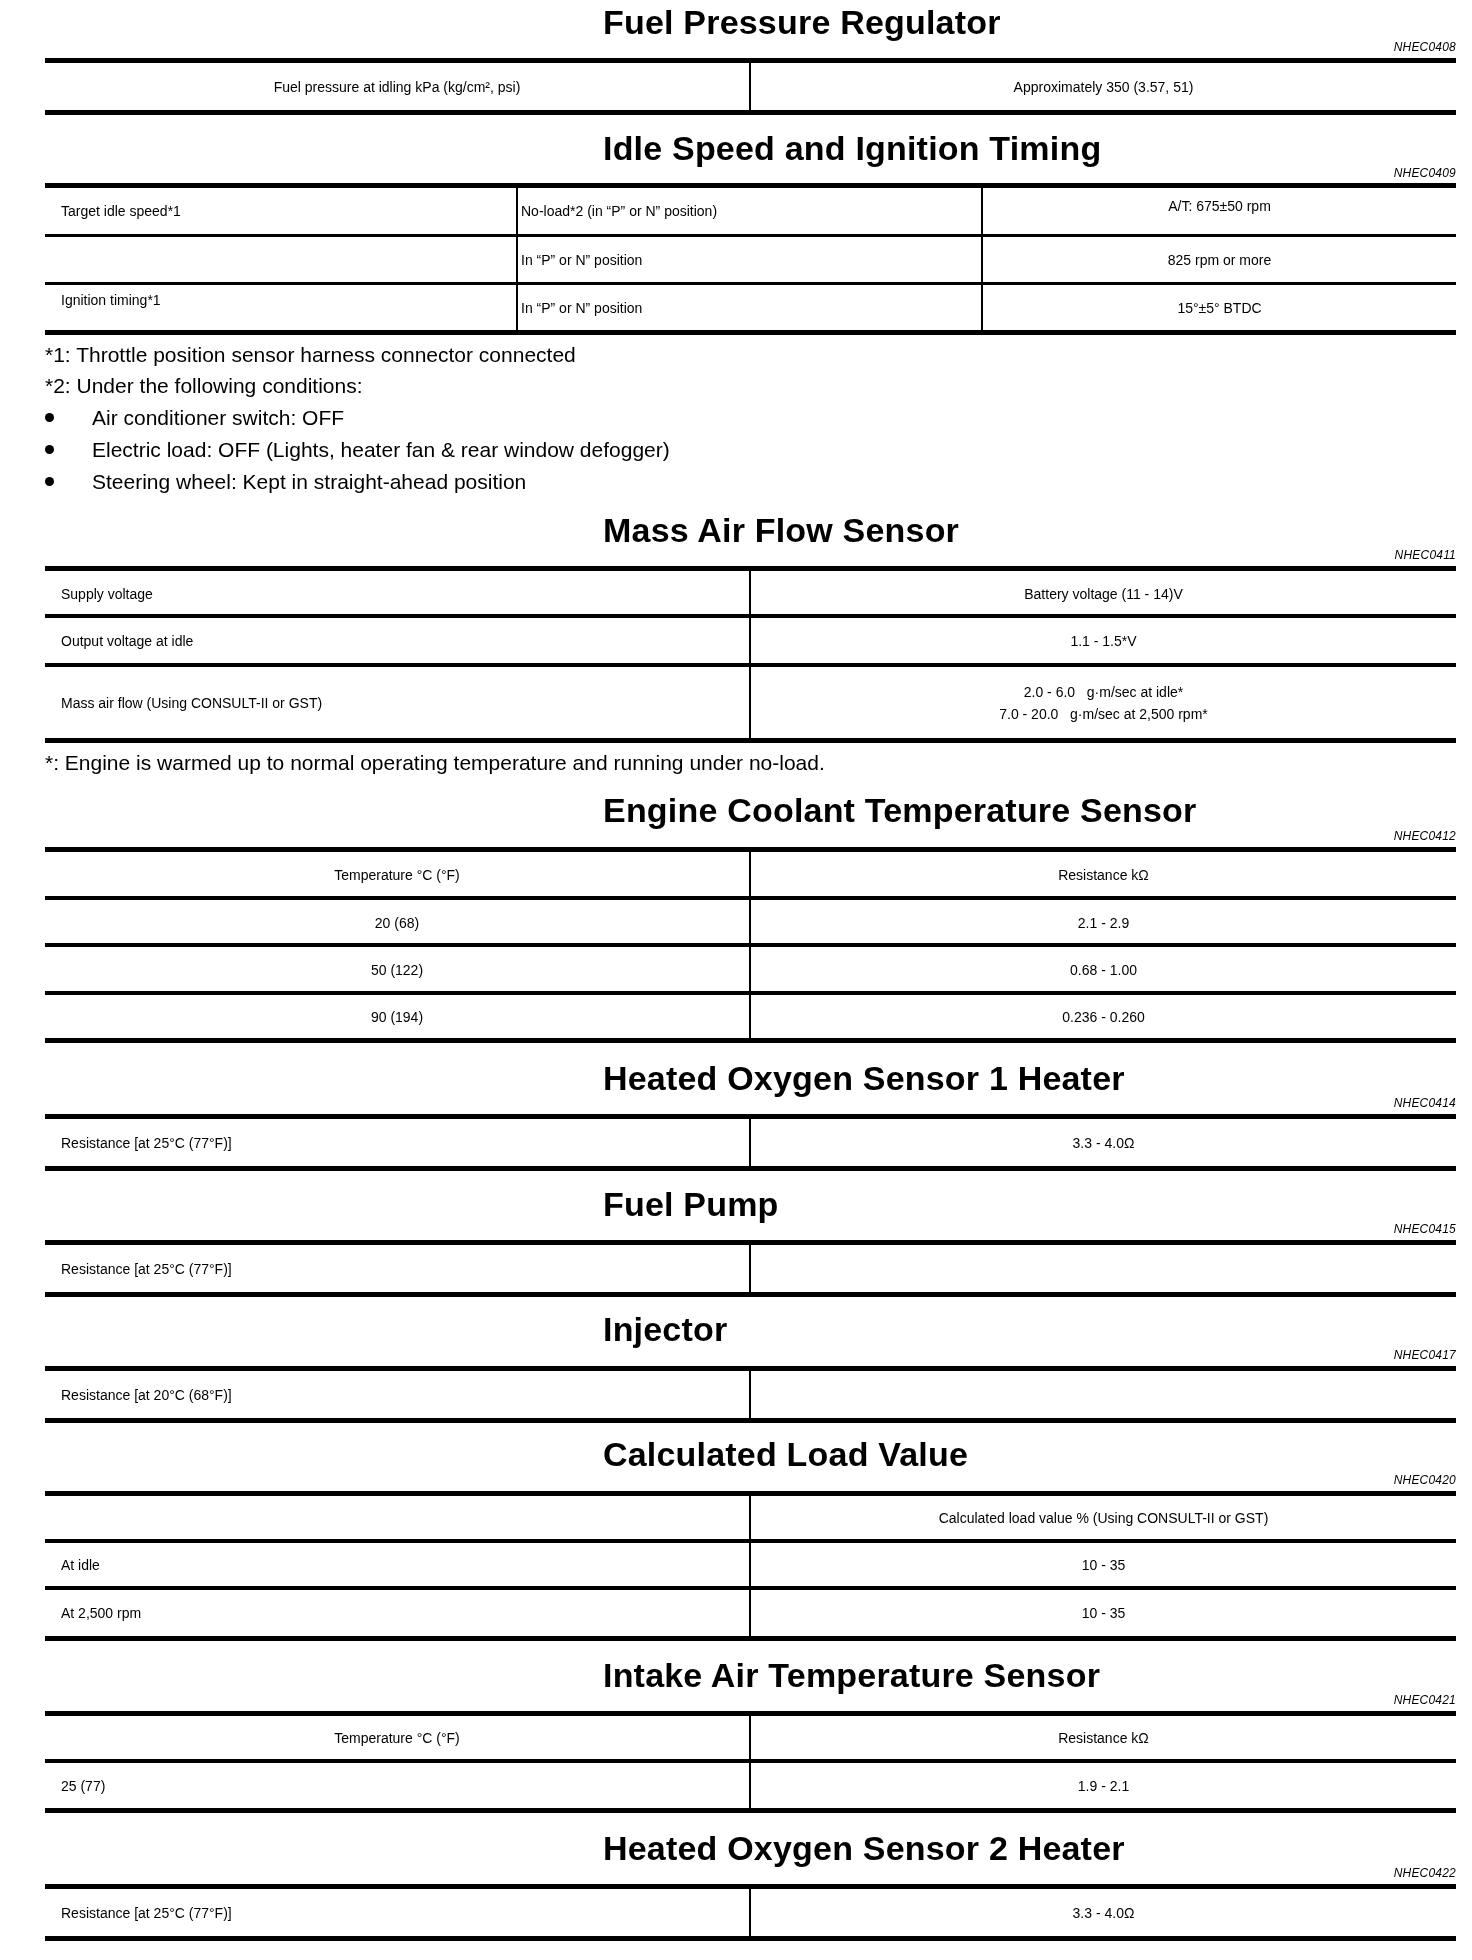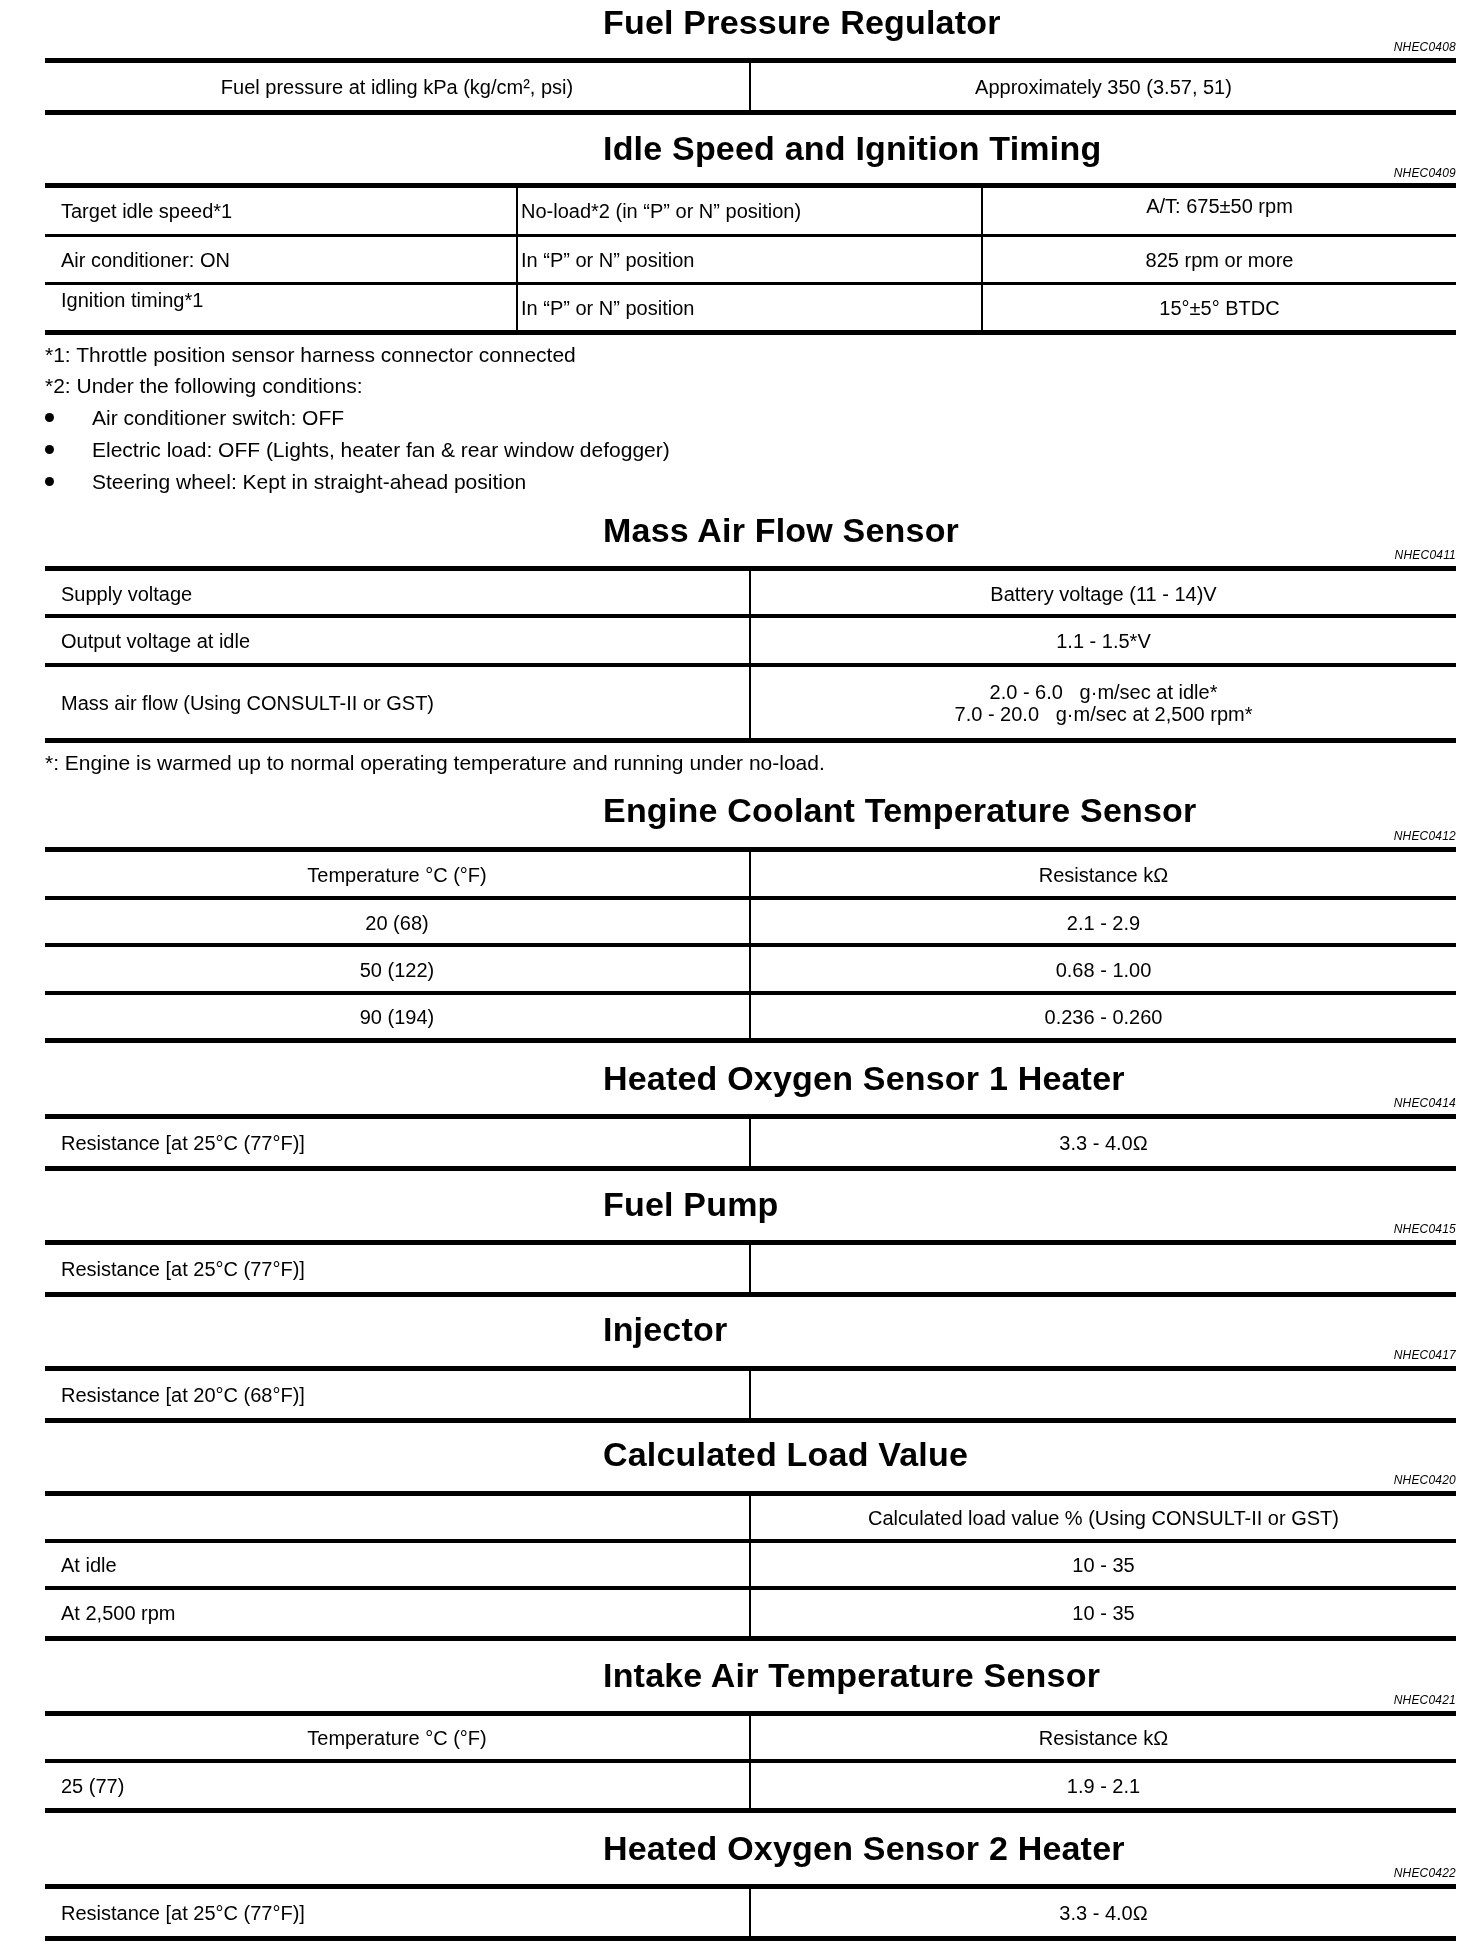--- a/index.html
+++ b/index.html
@@ -6,21 +6,21 @@
   body { width: 1472px; height: 1960px; position: relative; overflow: hidden;
          font-family: "Liberation Sans", "DejaVu Sans", sans-serif; color: #000; }
   .heading { position: absolute; left: 603px; font-weight: bold; font-size: 34px;
              line-height: 40px; white-space: nowrap; letter-spacing: 0.2px; }
   .code { position: absolute; right: 16px; font-style: italic; font-size: 12px;
           line-height: 14px; letter-spacing: 0.2px; }
   .tbl { position: absolute; left: 45px; width: 1411px; }
   .rule-thick { position: absolute; left: 0; width: 100%; height: 5px; background: #000; }
   .rule-thin { position: absolute; left: 0; width: 100%; height: 3px; background: #000; }
   .vline { position: absolute; width: 2px; background: #000; }
-  .cell { position: absolute; font-size: 20px; line-height: 22px; display: flex;
+  .cell { position: absolute; font-size: 14px; line-height: 22px; display: flex;
           align-items: center; white-space: nowrap; }
   .cell.center { justify-content: center; text-align: center; }
   .cell.left { padding-left: 16px; box-sizing: border-box; }
   .cell.multi { flex-direction: column; justify-content: center; }
   .note { position: absolute; left: 45px; font-size: 21px; line-height: 26px; white-space: nowrap; }
   .bullet { position: absolute; left: 45px; font-size: 21px; line-height: 26px; white-space: nowrap; }
   .bullet .dot { display: inline-block; width: 9px; height: 9px; border-radius: 50%;
                  background: #000; margin-right: 38px; vertical-align: middle; position: relative; top: -2px; }
 </style>
 </head>
@@ -44,21 +44,20 @@
   <div class="tbl" style="top:183px;height:152px">
     <div class="rule-thick" style="top:0"></div>
     <div class="vline" style="left:471px;top:4px;height:143px"></div>
     <div class="vline" style="left:936px;top:4px;height:143px"></div>
 
     <div class="cell left" style="left:0;width:471px;top:5px;height:46px">Target idle speed*1</div>
     <div class="cell" style="left:476px;width:460px;top:5px;height:46px">No-load*2 (in “P” or N” position)</div>
     <div class="cell center" style="left:938px;width:473px;top:0;height:46px">A/T: 675±50 rpm</div>
     <div class="rule-thin" style="top:51px"></div>
 
-    <div class="cell left" style="left:0;width:471px;top:54px;height:46px">Air conditioner: ON</div>
     <div class="cell" style="left:476px;width:460px;top:54px;height:46px">In “P” or N” position</div>
     <div class="cell center" style="left:938px;width:473px;top:54px;height:46px">825 rpm or more</div>
     <div class="rule-thin" style="top:99px"></div>
 
     <div class="cell left" style="left:0;width:471px;top:102px;height:29px">Ignition timing*1</div>
     <div class="cell" style="left:476px;width:460px;top:102px;height:45px">In “P” or N” position</div>
     <div class="cell center" style="left:938px;width:473px;top:102px;height:45px">15°±5° BTDC</div>
     <div class="rule-thick" style="top:147px"></div>
   </div>
   <div class="note" style="top:342px">*1: Throttle position sensor harness connector connected</div>

